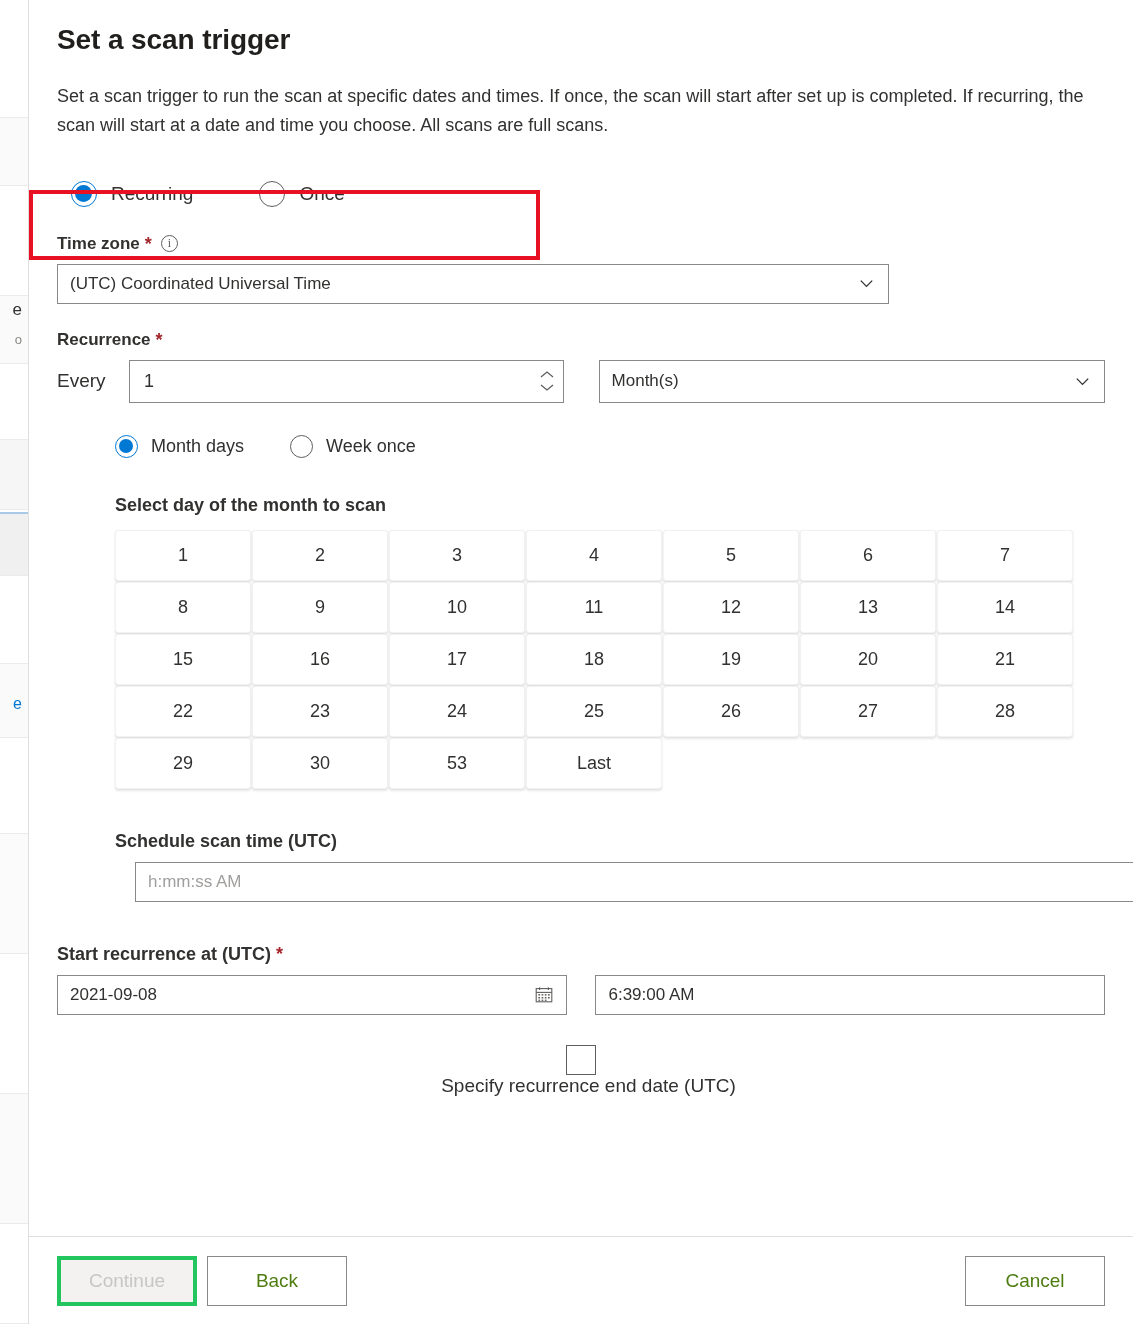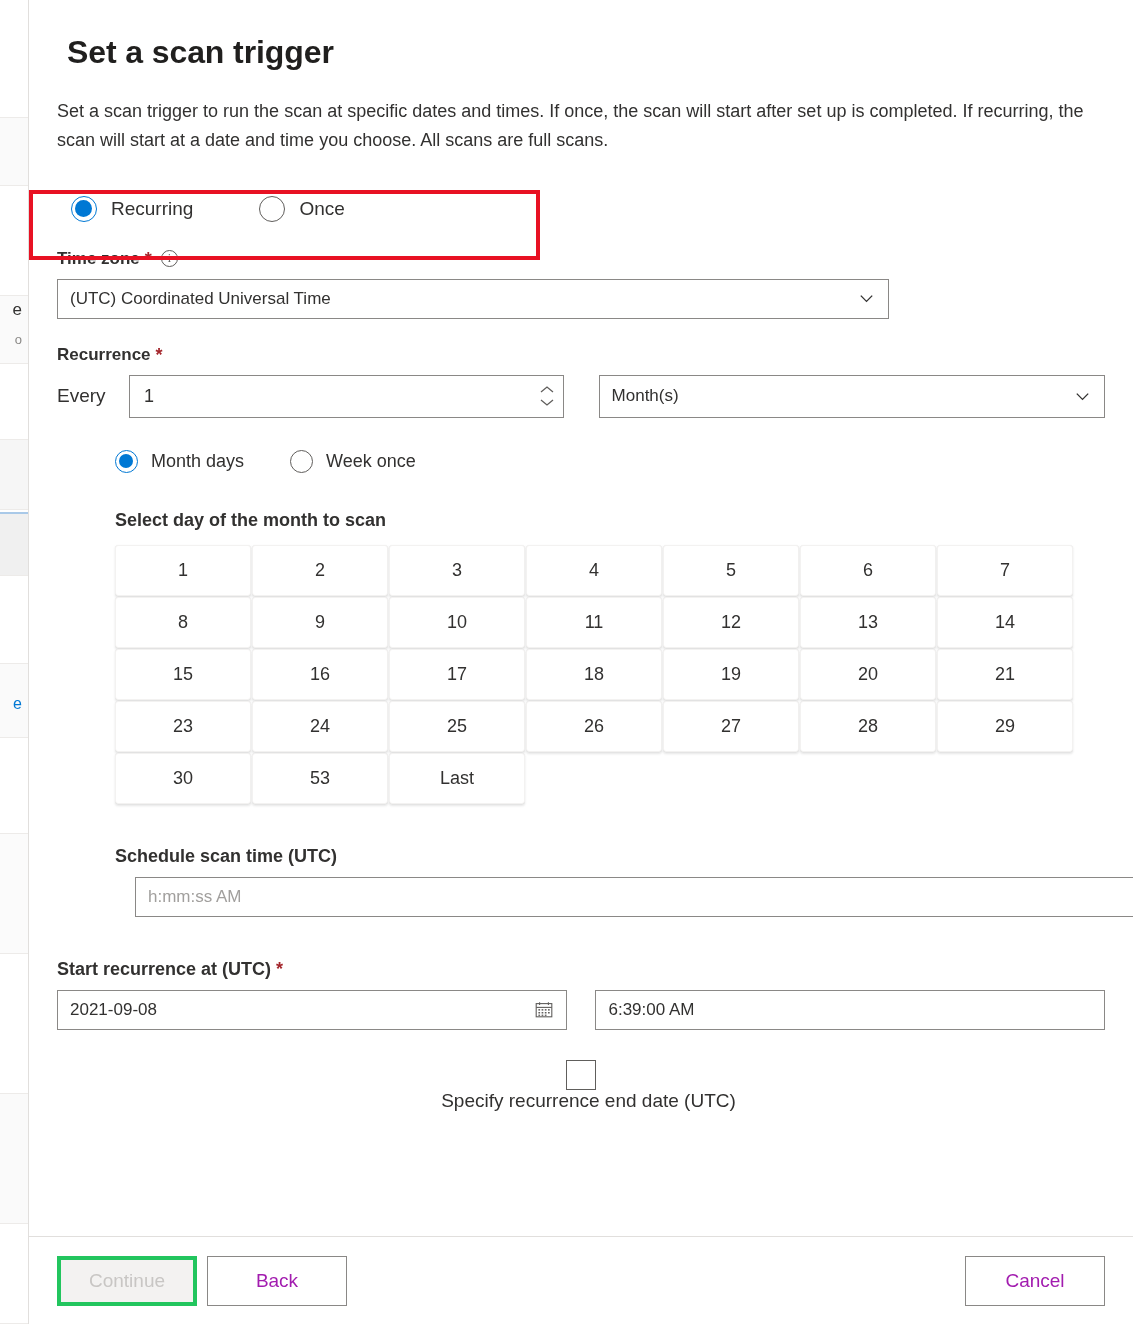--- a/index.html
+++ b/index.html
@@ -62,23 +62,23 @@
 
   .panel-body {
     position: absolute;
     left: 0; top: 0; right: 0;
     height: 1236px;
     padding: 0 28px;
     overflow: hidden;
   }
 
   .page-title {
-    margin: 10px;
+    margin: 0;
     padding-top: 24px;
-    font-size: 32px;
+    font-size: 28px;
     font-weight: 600;
     color: #201f1e;
     letter-spacing: -0.1px;
   }
 
   .page-desc {
     margin: 26px 0 0 0;
     font-size: 18px;
     line-height: 1.6;
     color: #323130;
@@ -348,21 +348,21 @@
     padding: 0 28px;
   }
   .btn {
     height: 50px;
     min-width: 140px;
     padding: 0 18px;
     font-size: 19px;
     font-family: "Liberation Sans", sans-serif;
     background: #ffffff;
     border: 1px solid #8a8886;
-    color: #a21caf;
+    color: #4d7c0f;
     cursor: pointer;
     display: flex;
     align-items: center;
     justify-content: center;
   }
   .btn.disabled {
     background: #f3f2f1;
     border: 4px solid #22c55e;
     color: #c8c6c4;
     cursor: default;
@@ -490,20 +490,21 @@
           <div class="day-cell">12</div>
           <div class="day-cell">13</div>
           <div class="day-cell">14</div>
           <div class="day-cell">15</div>
           <div class="day-cell">16</div>
           <div class="day-cell">17</div>
           <div class="day-cell">18</div>
           <div class="day-cell">19</div>
           <div class="day-cell">20</div>
           <div class="day-cell">21</div>
+          <div class="day-cell">22</div>
           <div class="day-cell">23</div>
           <div class="day-cell">24</div>
           <div class="day-cell">25</div>
           <div class="day-cell">26</div>
           <div class="day-cell">27</div>
           <div class="day-cell">28</div>
           <div class="day-cell">29</div>
           <div class="day-cell">30</div>
           <div class="day-cell">53</div>
           <div class="day-cell">Last</div>

